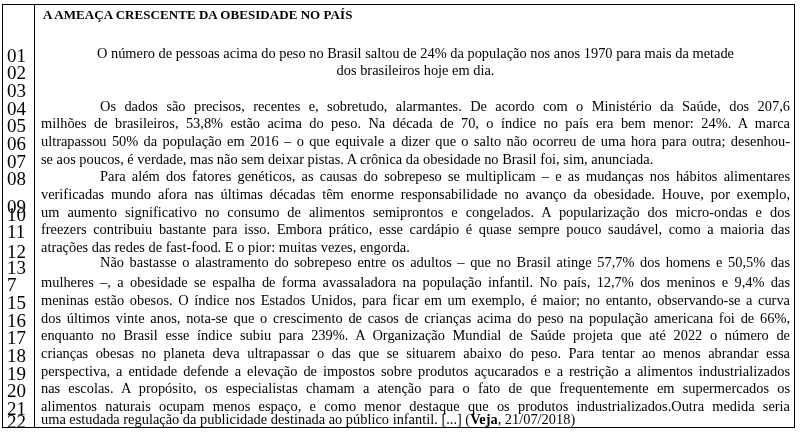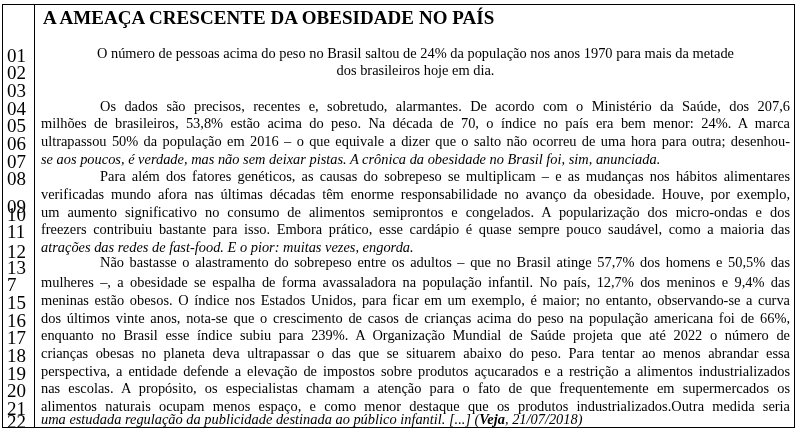--- a/index.html
+++ b/index.html
@@ -2,26 +2,26 @@
 <html><head>
 <meta charset="utf-8">
 <style>
   html, body { margin: 0; padding: 0; background: #ffffff; }
   body { width: 802px; height: 432px; position: relative; overflow: hidden;
          font-family: "Liberation Serif", serif; color: #000; }
   .frame { position: absolute; left: 2px; top: 4px; width: 793px; height: 424px;
            border: 1.5px solid #000; box-sizing: border-box; }
   .divider { position: absolute; left: 34px; top: 4px; width: 0; height: 424px;
              border-left: 1.5px solid #000; }
-  .title { position: absolute; left: 43px; top: 7px; font-size: 19px; font-weight: bold;
+  .title { position: absolute; left: 43px; top: 7px; font-size: 13px; font-weight: bold;
            white-space: nowrap; letter-spacing: 0.05px; }
   .num { position: absolute; left: 7px; font-size: 19px; white-space: nowrap; }
   .line { position: absolute; left: 41px; width: 749px; font-size: 14.4px; white-space: nowrap;
           text-align: justify; text-align-last: justify; }
-  .line.last { text-align-last: left; font-style: italic; }
+  .line.last { text-align-last: left; }
   .line.center { text-align: left; text-align-last: center; }
   .line.indent { padding-left: 59px; box-sizing: border-box; }
   .bold { font-weight: bold; }
 </style>
 </head>
 <body>
 
 <div class="frame"></div>
 <div class="divider"></div>
 

